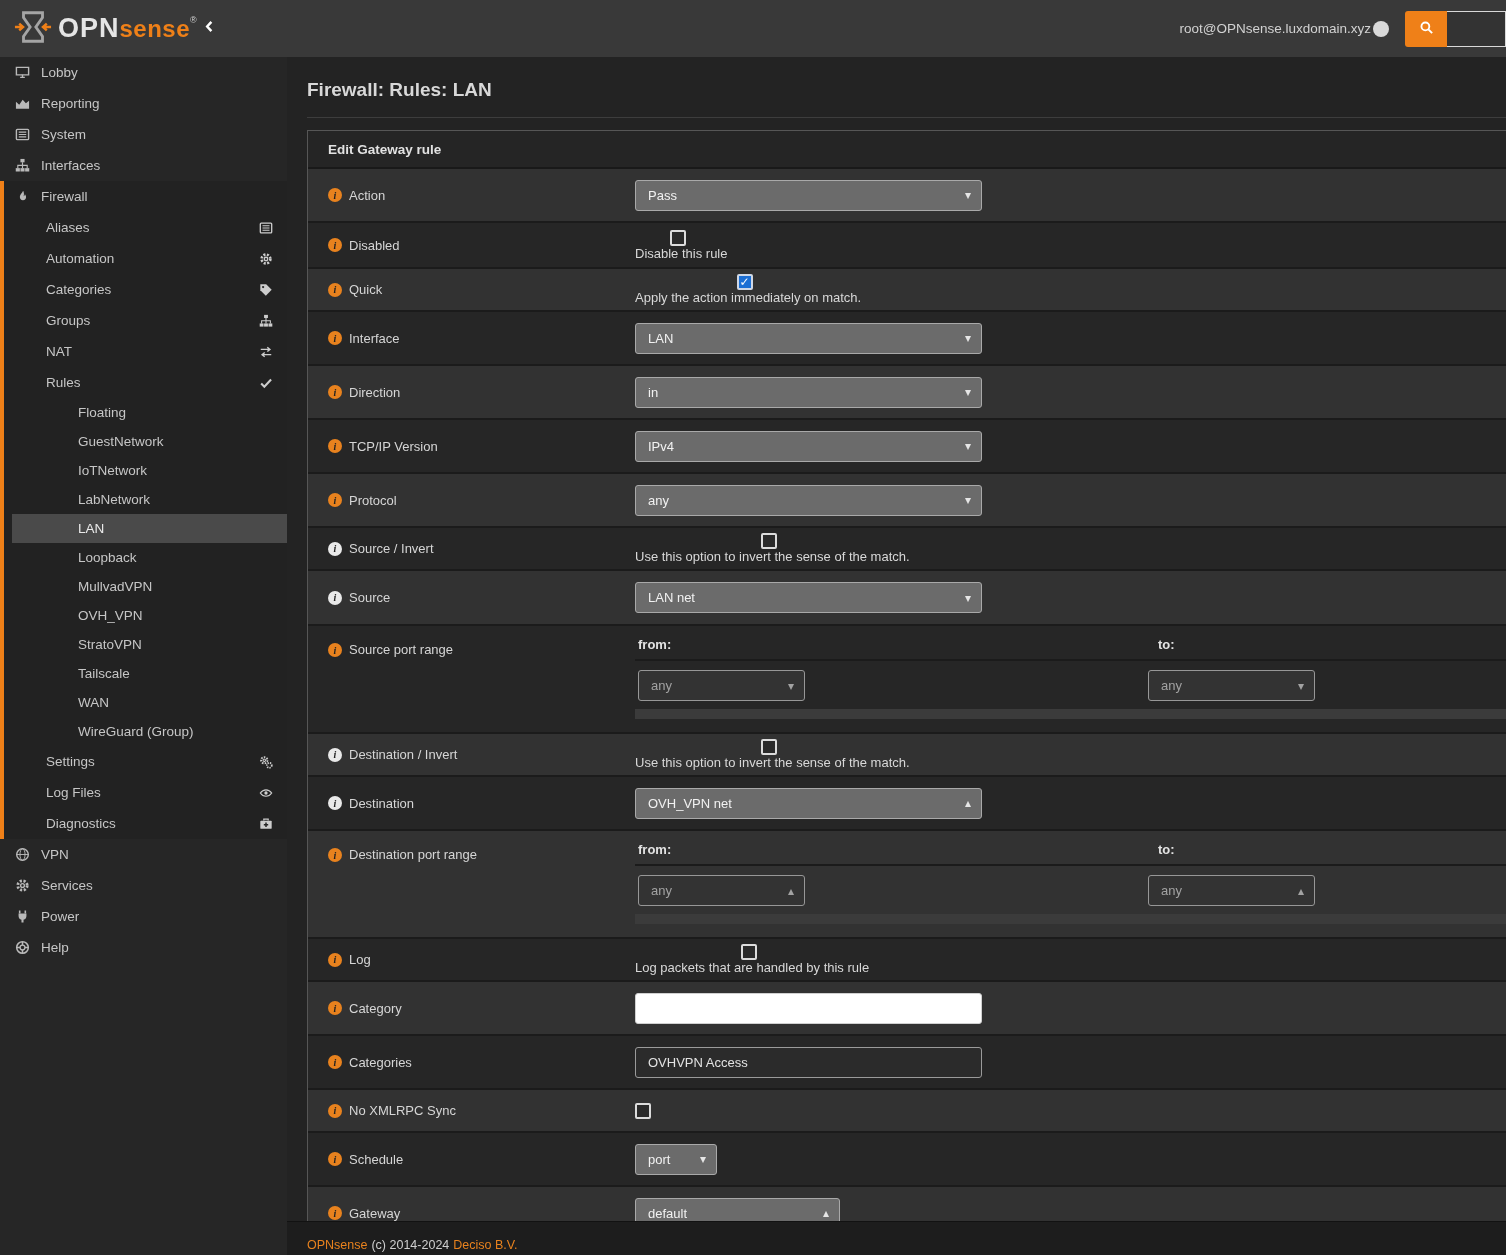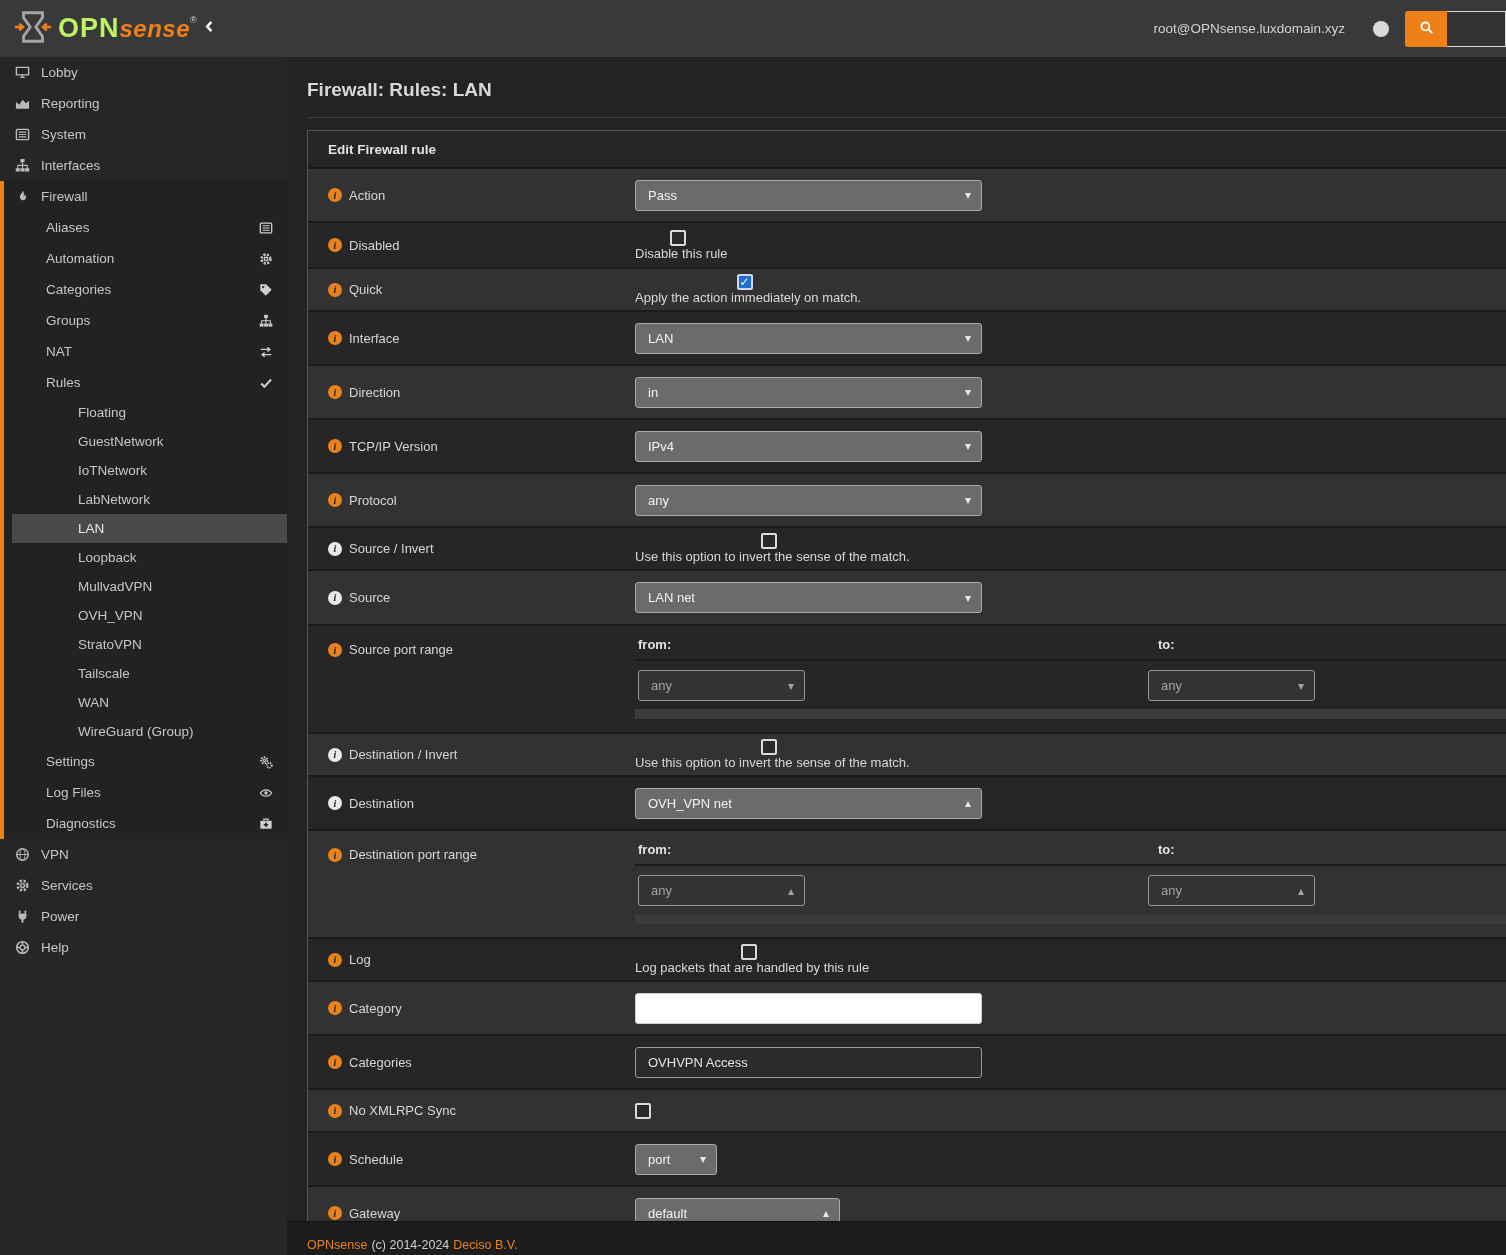--- a/index.html
+++ b/index.html
@@ -2,26 +2,26 @@
 <html><head>
 <meta charset="utf-8">
 <style>
   * { margin:0; padding:0; box-sizing:border-box; }
   body { background:#111; font-family:"Liberation Sans","DejaVu Sans",sans-serif; }
   .app { position:relative; width:1506px; height:1255px; background:#232323; overflow:hidden; }
 
   
   .topbar { position:absolute; top:0; left:0; width:1506px; height:57px; background:#393939; z-index:30; display:flex; align-items:center; }
   .brand { display:flex; align-items:center; padding-left:14px; width:190px; }
-  .brand-opn { color:#bef264; font-size:27px; font-weight:700; letter-spacing:1px; margin-left:6px; }
-  .brand-sense { color:#ef8018; font-size:24px; font-weight:700; letter-spacing:0.5px;font-style:italic; }
+  .brand-opn { color:#e5e5e5; font-size:27px; font-weight:700; letter-spacing:1px; margin-left:6px; }
+  .brand-sense { color:#ef8018; font-size:24px; font-weight:700; letter-spacing:0.5px; }
   .brand-reg { color:#cfcfcf; font-size:9px; vertical-align:top; position:relative; top:-9px; }
   .collapse-btn { margin-left:12px; cursor:pointer; display:flex; align-items:center; }
   .topbar-right { position:absolute; right:0; top:0; height:57px; display:flex; align-items:center; }
-  .username { color:#d2d2d2; font-size:13.5px; margin-right:28px; }
+  .username { color:#d2d2d2; font-size:13.5px; margin-right:2px; }
   .status-dot { width:16px; height:16px; border-radius:50%; background:#d9d9d9; margin-right:16px; }
   .search-wrap { display:flex; height:36px; }
   .search-btn { width:42px; height:36px; background:#ef8018; border:none; border-radius:3px 0 0 3px; display:flex; align-items:center; justify-content:center; cursor:pointer; }
   .search-input { width:59px; height:36px; background:#333; border:1px solid #d9d9d9; border-left:none; color:#eee; font-size:13px; padding:0 6px; outline:none; }
 
   
   .sidebar { position:absolute; top:57px; left:0; bottom:0; width:287px; background:#262626; z-index:20; color:#c6c6c6; font-size:13.5px; }
   .s-item { height:31px; display:flex; align-items:center; padding-left:13px; cursor:pointer; }
   .s-item .s-lbl { margin-left:10px; }
   .s-ic { width:18px; display:flex; justify-content:center; color:#b9b9b9; }
@@ -387,21 +387,21 @@
         </span>
       <span class="s-lbl">Help</span>
     </div>
   </div>
 
   <div class="main">
     <div class="page-title">Firewall: Rules: LAN</div>
     <div class="title-divider"></div>
 
     <div class="panel">
-      <div class="panel-header">Edit Firewall rule</div>
+      <div class="panel-header">Edit Gateway rule</div>
 
       <div class="frow light" style="height:54px">
         <div class="lblcol">
           <span class="info orange">i</span>
           <span>Action</span>
         </div>
         <div class="ctlcol">
           <div class="select w-big">
             <span>Pass</span>
             <span class="caret">▾</span>

